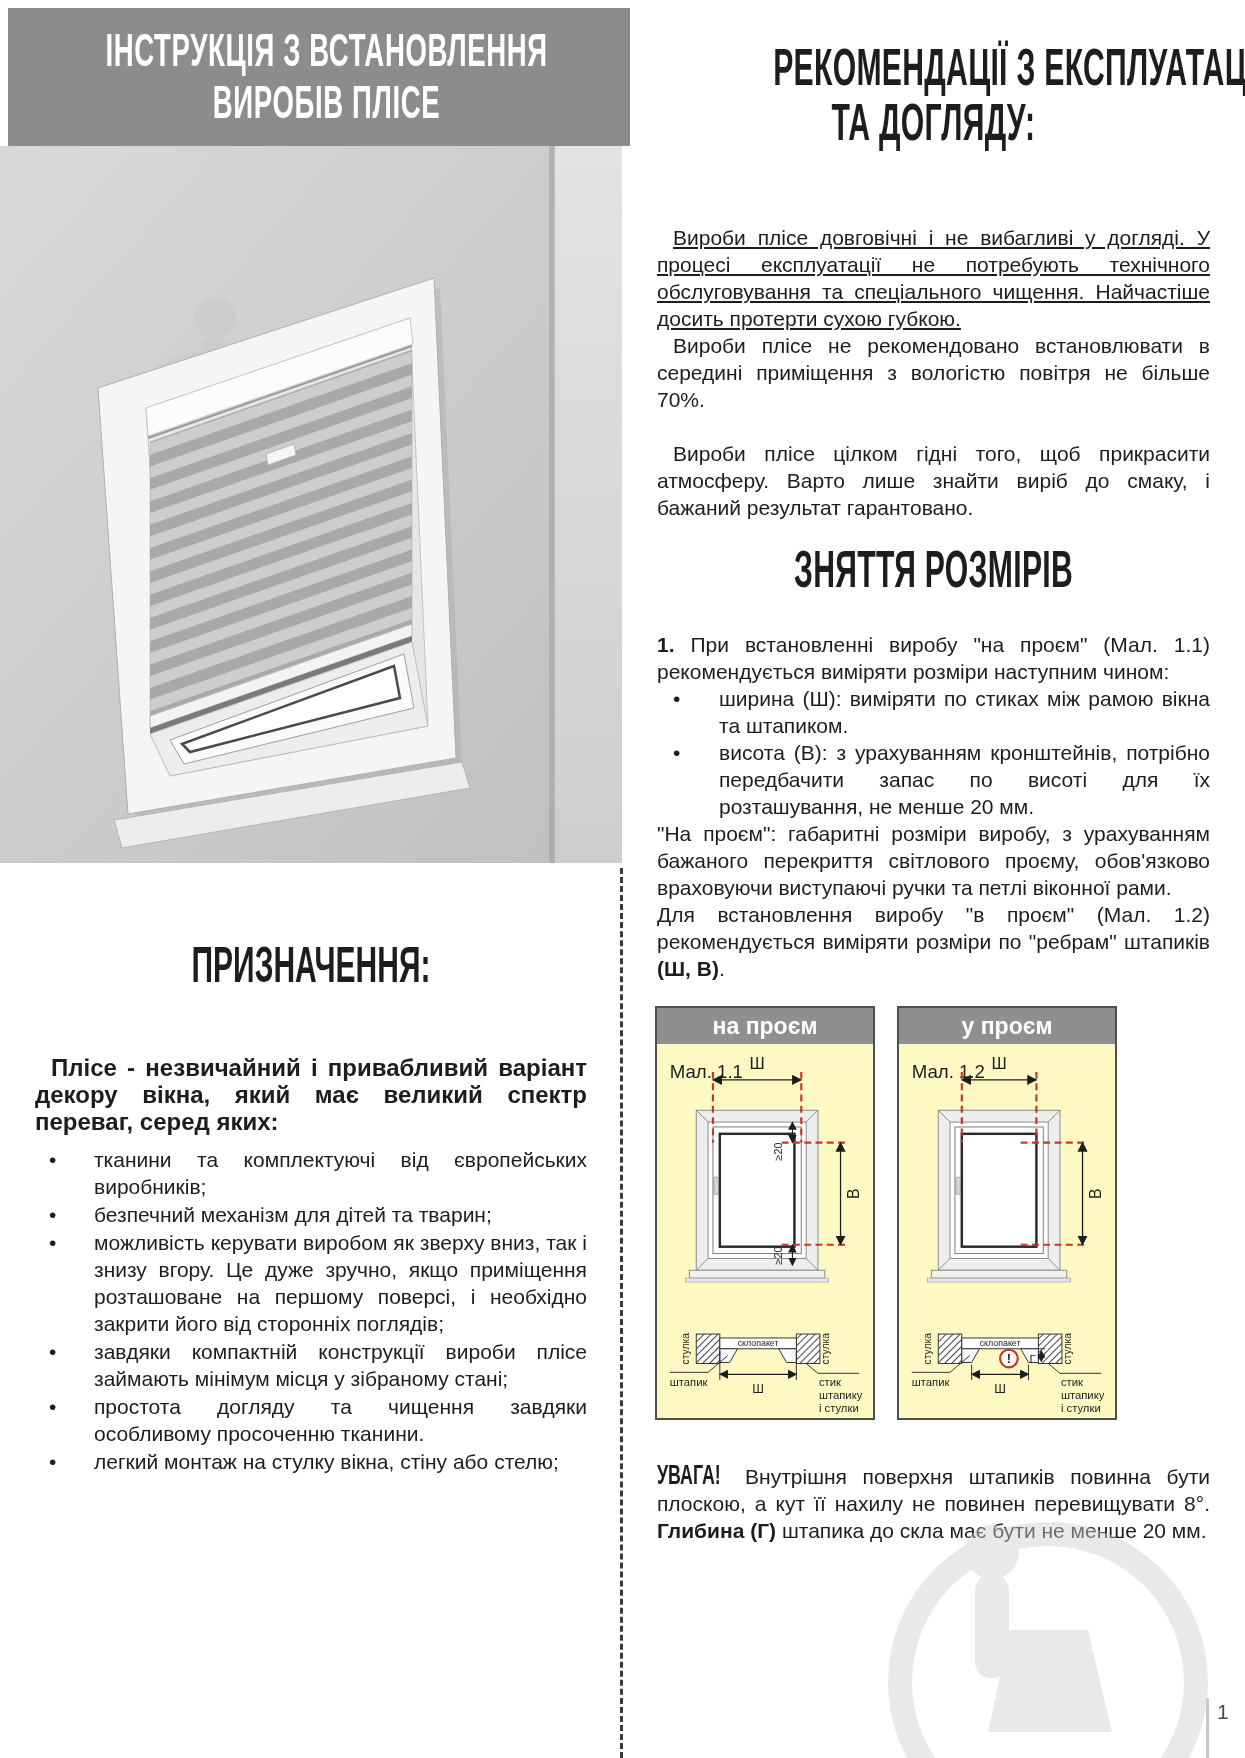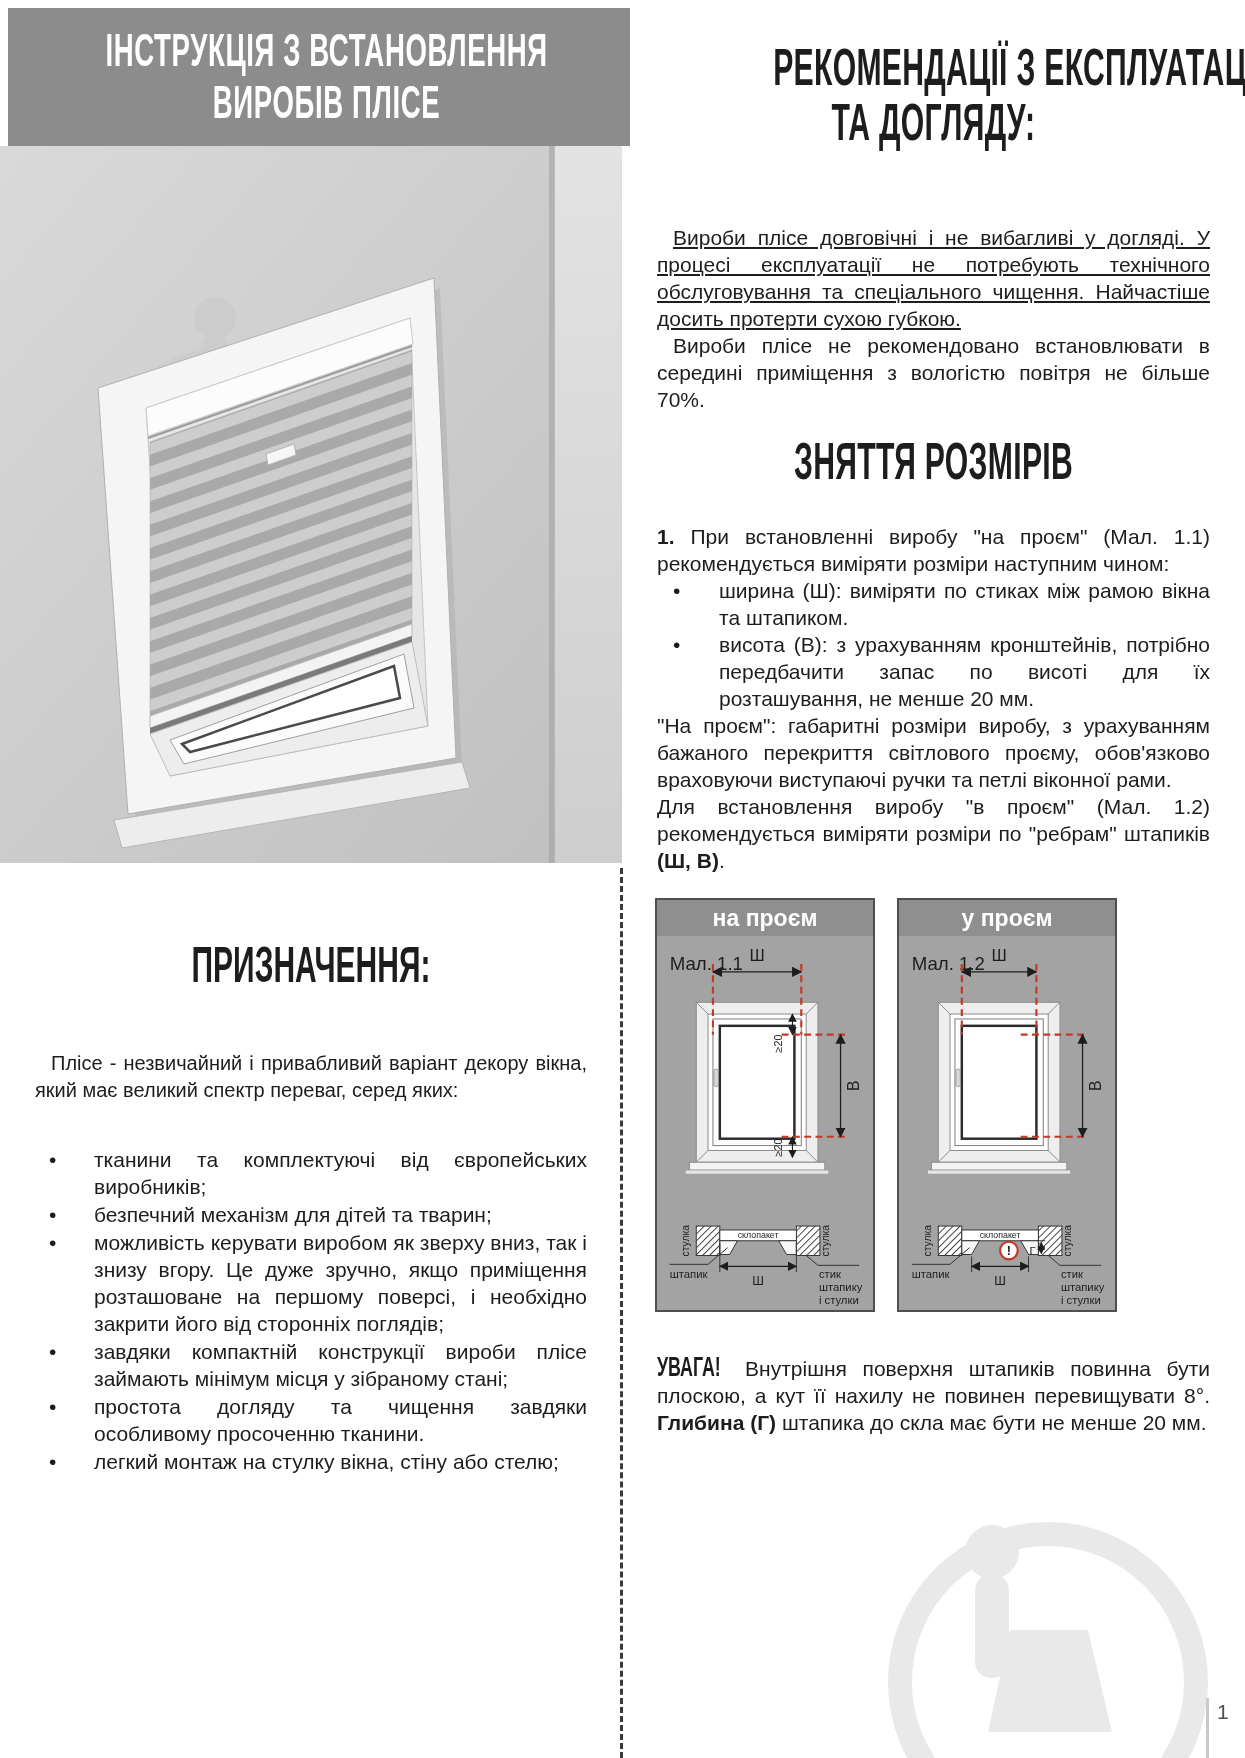--- a/index.html
+++ b/index.html
@@ -18,21 +18,21 @@
     color:#ffffff; font-weight:700; font-size:46px; line-height:1.12;
     transform:scaleX(0.60); white-space:nowrap; letter-spacing:1px;
   }
   .photo-wrap { position:absolute; left:0; top:146px; width:622px; height:717px; }
   .purpose-heading {
     position:absolute; left:0; top:936px; width:622px; text-align:center;
     font-weight:700; font-size:50px; transform:scaleX(0.60); white-space:nowrap;
   }
   .purpose-intro {
     position:absolute; left:35px; top:1030px; width:552px;
-    font-size:20px; line-height:27px; text-align:justify; text-indent:16px;
+    font-size:24px; line-height:27px; text-align:justify; text-indent:16px;font-weight:bold;
   }
   .purpose-list {
     position:absolute; left:35px; top:1146px; width:552px;
     margin:0; padding:0; list-style:none;
   }
   .purpose-list li {
     position:relative; padding-left:59px; font-size:21px; line-height:27px;
     text-align:justify; margin:0 0 1px 0;
   }
   .purpose-list li::before { content:"\2022"; position:absolute; left:14px; top:0; }
@@ -57,21 +57,21 @@
   .step1 { margin-top:34px; }
   .m-list { margin:0; padding:0; list-style:none; }
   .m-list li {
     position:relative; padding-left:62px; font-size:21px; line-height:27px;
     text-align:justify;
   }
   .m-list li::before { content:"\2022"; position:absolute; left:16px; top:0; }
   .term { font-weight:400; }
   
   .diagrams { display:flex; gap:22px; margin-top:24px; margin-left:-2px; }
-  .panel { width:216px; border:2px solid #4f4f4f; background:#a3a3a3; }
+  .panel { width:216px; border:2px solid #4f4f4f; background:#fef9c3; }
   .panel-header {
     height:36px; background:#8f8f8f; color:#ffffff; font-weight:700;
     font-size:23px; display:flex; align-items:center; justify-content:center;
   }
   .panel svg { display:block; }
   
   .attention { margin-top:42px; }
   .attn-label {
     display:inline-block; font-weight:700; font-size:27px; line-height:27px;
     transform:scaleX(0.66); transform-origin:0 70%; margin-right:-24px;
@@ -152,20 +152,21 @@
 
   <div class="divider"></div>
 
   <div class="right-col">
 
     <div class="h-condensed care-heading-1">РЕКОМЕНДАЦІЇ З ЕКСПЛУАТАЦІЇ</div>
     <div class="h-condensed care-heading-2">ТА ДОГЛЯДУ:</div>
 
     <p class="body-p indent mt-p1">Вироби плісе довговічні і не вибагливі у догляді. У процесі експлуатації не потребують технічного обслуговування та спеціального чищення. Найчастіше досить протерти сухою губкою.</p>
     <p class="body-p indent">Вироби плісе не рекомендовано встановлювати в середині приміщення з вологістю повітря не більше 70%.</p>
+    <p class="body-p indent mt-gap">Вироби плісе цілком гідні того, щоб прикрасити атмосферу. Варто лише знайти виріб до смаку, і бажаний результат гарантовано.</p>
 
     <div class="h-condensed measuring-heading">ЗНЯТТЯ РОЗМІРІВ</div>
 
     <p class="body-p step1"><b>1.</b><span> При встановленні виробу "на проєм" (Мал. 1.1) рекомендується виміряти розміри наступним чином:</span></p>
 
     <ul class="m-list">
       <li><span class="term">ширина (Ш):</span><span> виміряти по стиках між рамою вікна та штапиком.</span></li>
       <li><span class="term">висота (В):</span><span> з урахуванням кронштейнів, потрібно передбачити запас по висоті для їх розташування, не менше 20 мм.</span></li>
     </ul>
 

